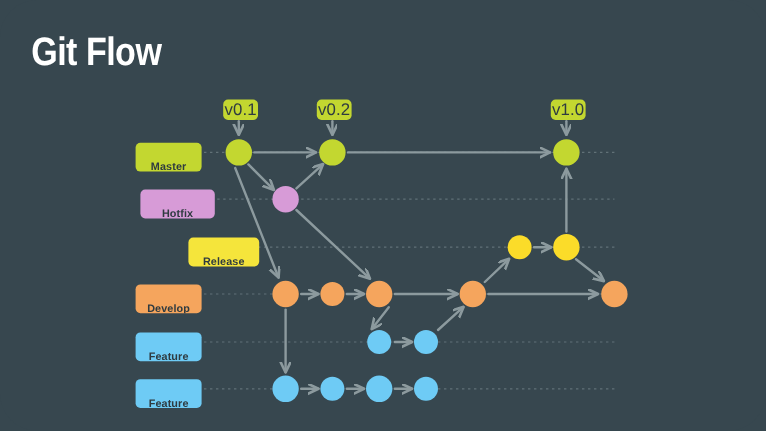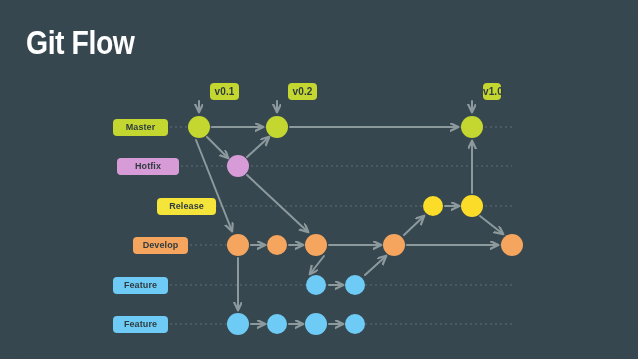--- a/index.html
+++ b/index.html
@@ -39,38 +39,37 @@
   .lane-label {
     position: absolute;
     height: 17px;
     line-height: 17px;
     border-radius: 4px;
     font-size: 9px;
     font-weight: 700;
     text-align: center;
     color: #2f3b40;
     box-sizing: border-box;
-    padding: 0 3px;
+    padding: 12px 3px;
     white-space: nowrap;
     overflow: hidden;
     letter-spacing: 0.1px;
   }
   .tag-label {
     position: absolute;
     height: 17px;
     line-height: 17px;
     border-radius: 4px;
-    font-size: 10px;
-    font-weight: 700;
+    font-size: 14px;
+    font-weight: 400;
     text-align: center;
     color: #2f3b40;
     box-sizing: border-box;
     white-space: nowrap;
     letter-spacing: 0.1px;
-    margin-left: 24px;
   }
   .node {
     position: absolute;
     border-radius: 50%;
   }
 </style>
 </head>
 <body>
 
 <div id="slide">
@@ -118,28 +117,28 @@
         <line x1="199" y1="101" x2="199" y2="112" stroke="#8c9a9e" stroke-width="2" stroke-linecap="round" marker-end="url(#arrowhead)"></line>
         <line x1="277" y1="101" x2="277" y2="112" stroke="#8c9a9e" stroke-width="2" stroke-linecap="round" marker-end="url(#arrowhead)"></line>
         <line x1="472" y1="101" x2="472" y2="112" stroke="#8c9a9e" stroke-width="2" stroke-linecap="round" marker-end="url(#arrowhead)"></line>
       </g>
   </svg>
 
   <div id="lane-labels">
       <div class="lane-label" style="left: 113px; top: 119px; width: 55px; background: rgb(195, 215, 48); color: rgb(47, 59, 64);">Master</div>
       <div class="lane-label" style="left: 117px; top: 158px; width: 62px; background: rgb(215, 155, 215); color: rgb(47, 59, 64);">Hotfix</div>
       <div class="lane-label" style="left: 113px; top: 198px; width: 59px; background: rgb(245, 229, 59); color: rgb(47, 59, 64); margin-left: 44px;">Release</div>
-      <div class="lane-label" style="left: 113px; top: 237px; width: 55px; background: rgb(245, 165, 93); color: rgb(47, 59, 64); margin-left: 20px;">Develop</div>
+      <div class="lane-label" style="left: 113px; top: 237px; width: 55px; background: rgb(245, 165, 93); color: rgb(47, 59, 64);">Develop</div>
       <div class="lane-label" style="left: 113px; top: 277px; width: 55px; background: rgb(110, 203, 245); color: rgb(47, 59, 64);">Feature</div>
       <div class="lane-label" style="left: 113px; top: 316px; width: 55px; background: rgb(110, 203, 245); color: rgb(47, 59, 64);">Feature</div>
     </div>
   <div id="tag-labels">
       <div class="tag-label" style="left: 186px; top: 83px; width: 29px; background: rgb(195, 215, 48); color: rgb(47, 59, 64);">v0.1</div>
       <div class="tag-label" style="left: 264px; top: 83px; width: 29px; background: rgb(195, 215, 48); color: rgb(47, 59, 64);">v0.2</div>
-      <div class="tag-label" style="left: 459px; top: 83px; width: 18px; background: rgb(195, 215, 48); color: rgb(47, 59, 64);">v1.0</div>
+      <div class="tag-label" style="left: 459px; top: 83px; width: 29px; background: rgb(195, 215, 48); color: rgb(47, 59, 64);">v1.0</div>
     </div>
   <div id="nodes">
       <div class="node" style="left: 188px; top: 116px; width: 22px; height: 22px; background: rgb(195, 215, 48);"></div>
       <div class="node" style="left: 266px; top: 116px; width: 22px; height: 22px; background: rgb(195, 215, 48);"></div>
       <div class="node" style="left: 461px; top: 116px; width: 22px; height: 22px; background: rgb(195, 215, 48);"></div>
       <div class="node" style="left: 227px; top: 155px; width: 22px; height: 22px; background: rgb(215, 155, 215);"></div>
       <div class="node" style="left: 423px; top: 196px; width: 20px; height: 20px; background: rgb(251, 220, 41);"></div>
       <div class="node" style="left: 461px; top: 195px; width: 22px; height: 22px; background: rgb(251, 220, 41);"></div>
       <div class="node" style="left: 227px; top: 234px; width: 22px; height: 22px; background: rgb(245, 165, 93);"></div>
       <div class="node" style="left: 267px; top: 235px; width: 20px; height: 20px; background: rgb(245, 165, 93);"></div>

